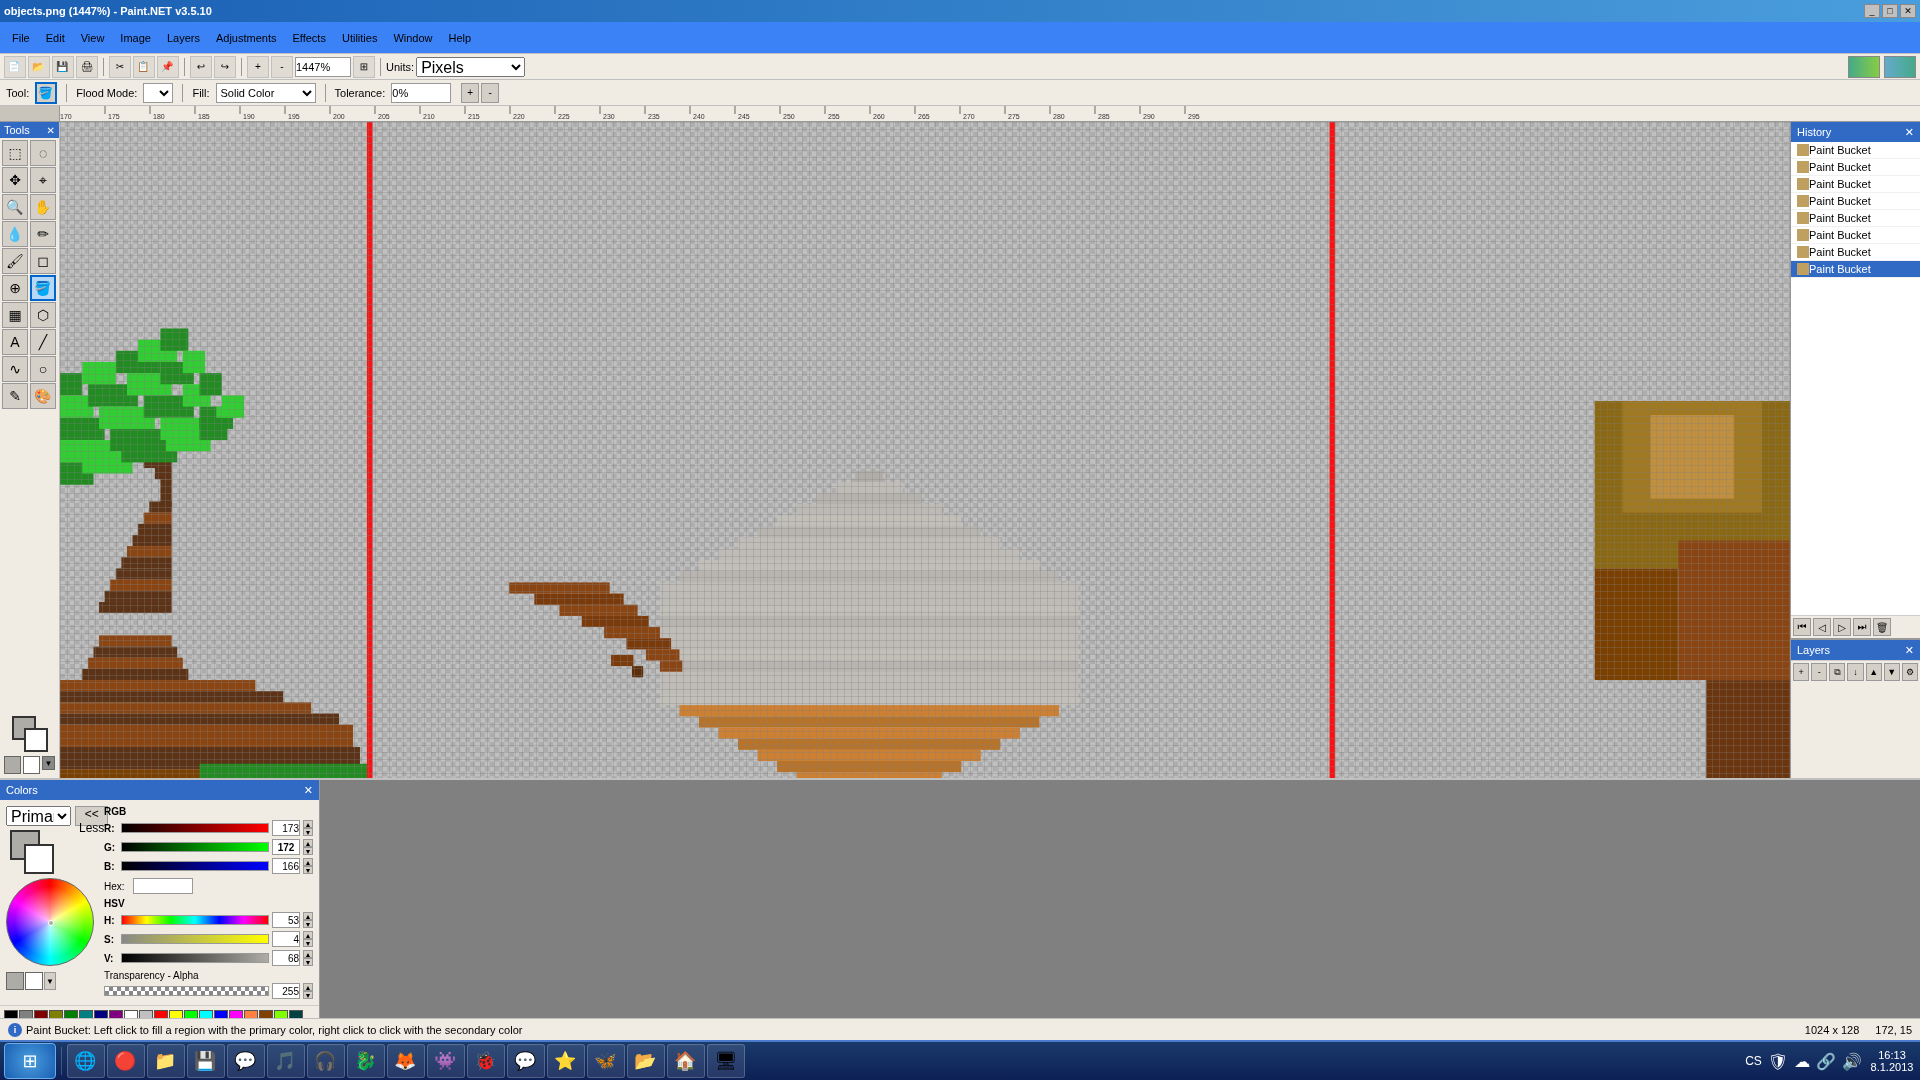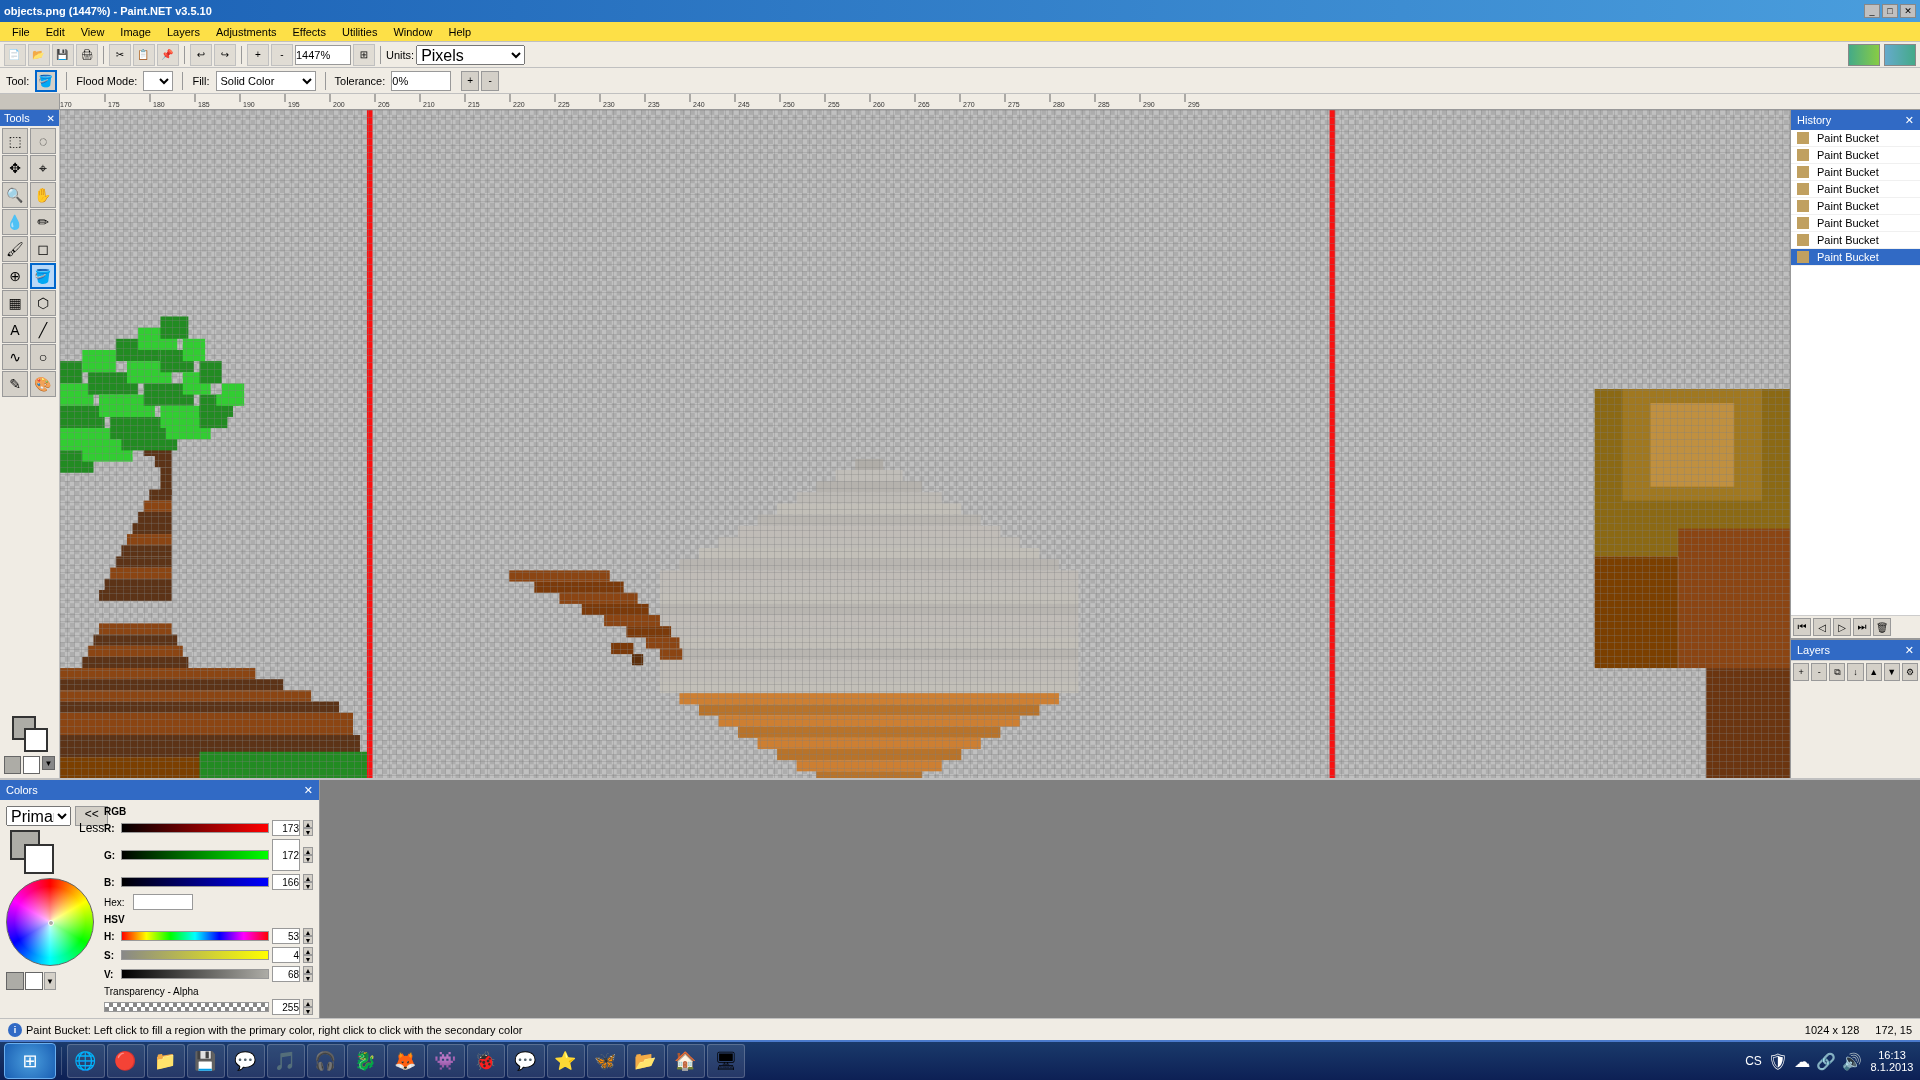--- a/index.html
+++ b/index.html
@@ -5,21 +5,21 @@
     * { margin: 0; padding: 0; box-sizing: border-box; }
     body { font-family: 'Segoe UI', Tahoma, sans-serif; font-size: 11px; background: #d4d0c8; overflow: hidden; width: 1920px; height: 1080px; }
     
     
     .title-bar { background: linear-gradient(to right, #1a5fb4, #4a9edd); height: 22px; display: flex; align-items: center; justify-content: space-between; padding: 0 4px; color: white; }
     .title-bar-title { font-size: 11px; font-weight: bold; }
     .title-bar-buttons { display: flex; gap: 2px; }
     .title-btn { width: 16px; height: 14px; background: #c0c0c0; border: 1px solid #888; font-size: 9px; cursor: pointer; display: flex; align-items: center; justify-content: center; color: black; }
     
     
-    .menu-bar { background: #fde047; height: 20px; display: flex; align-items: center; padding: 8px 4px; border-bottom: 1px solid #c0c0c0; }
+    .menu-bar { background: #3b82f6; height: 32px; display: flex; align-items: center; padding: 8px 4px; border-bottom: 1px solid #c0c0c0; }
     .menu-item { padding: 2px 8px; font-size: 11px; cursor: pointer; height: 100%; display: flex; align-items: center; }
     
     
     .toolbar { background: #f0ece4; height: 26px; display: flex; align-items: center; padding: 0 4px; border-bottom: 1px solid #c0c0c0; gap: 2px; }
     .toolbar-sep { width: 1px; height: 18px; background: #999; margin: 0 3px; }
     .toolbar-btn { width: 22px; height: 22px; background: #e0dcd4; border: 1px solid #c0c0c0; display: flex; align-items: center; justify-content: center; cursor: pointer; font-size: 10px; }
     
     
     .tool-options { background: #f0ece4; height: 26px; display: flex; align-items: center; padding: 0 6px; border-bottom: 1px solid #c0c0c0; gap: 6px; font-size: 11px; }
     .tool-options select, .tool-options input { height: 20px; border: 1px solid #999; background: white; font-size: 11px; }
@@ -27,21 +27,21 @@
     .tool-btn { width: 26px; height: 26px; background: #d4d0c8; border: 1px solid #999; display: flex; align-items: center; justify-content: center; cursor: pointer; font-size: 14px; }
     .tool-btn.active { background: #c0d8f0; border: 2px solid #0066cc; }
     
     
     .grid-overlay { position: absolute; top: 0; left: 0; right: 0; bottom: 0;
       background-image: 
         linear-gradient(to right, rgba(128,128,128,0.3) 1px, transparent 1px),
         linear-gradient(to bottom, rgba(128,128,128,0.3) 1px, transparent 1px);
       background-size: 7px 7px;
       pointer-events: none; z-index: 5; }
-    .history-item { padding: 2px 6px; font-size: 11px; display: flex; align-items: center; gap: 8px; cursor: pointer; border-bottom: 1px solid #f0f0f0; }
+    .history-item { padding: 2px 6px; font-size: 11px; display: flex; align-items: center; gap: 0; cursor: pointer; border-bottom: 1px solid #f0f0f0; }
     .history-item.selected { background: #316ac5; color: white; }
     .history-icon { width: 12px; height: 12px; background: #c0a060; display: inline-block; }
     .hist-btn { width: 18px; height: 18px; background: #d4d0c8; border: 1px solid #999; font-size: 10px; cursor: pointer; display: flex; align-items: center; justify-content: center; }
     .layer-item { display: flex; align-items: center; gap: 4px; padding: 3px; background: white; border: 1px solid #ccc; margin-bottom: 2px; cursor: pointer; }
     .layer-thumb { width: 24px; height: 18px; background: linear-gradient(45deg, #aaa 25%, transparent 25%), linear-gradient(-45deg, #aaa 25%, transparent 25%), linear-gradient(45deg, transparent 75%, #aaa 75%), linear-gradient(-45deg, transparent 75%, #aaa 75%); background-size: 6px 6px; background-position: 0 0, 0 3px, 3px -3px, -3px 0px; }
     .layer-name { font-size: 10px; flex: 1; }
     .layer-vis { width: 12px; height: 12px; background: white; border: 1px solid #999; display: flex; align-items: center; justify-content: center; font-size: 8px; }
     .layer-btn { width: 18px; height: 18px; background: #d4d0c8; border: 1px solid #999; font-size: 9px; cursor: pointer; display: flex; align-items: center; justify-content: center; }
     
     
@@ -503,21 +503,21 @@
             <div style="display:flex;flex-direction:column;">
               <div style="width:10px;height:8px;background:#d4d0c8;border:1px solid #999;font-size:7px;display:flex;align-items:center;justify-content:center;cursor:pointer;line-height:1;">▲</div>
               <div style="width:10px;height:8px;background:#d4d0c8;border:1px solid #999;font-size:7px;display:flex;align-items:center;justify-content:center;cursor:pointer;line-height:1;">▼</div>
             </div>
           </div>
           <div style="display:flex;align-items:center;margin-bottom:3px;gap:3px;">
             <span style="width:14px;font-size:10px;font-weight:bold;">G:</span>
             <div style="flex:1;height:10px;background:linear-gradient(to right,#000,#00ff00);border:1px solid #999;">
               <input type="range" min="0" max="255" value="172" style="width: 100%; height: 100%; margin: 0px; opacity: 0; cursor: pointer;">
             </div>
-            <input type="text" value="172" style="width: 28px; height: 32px; border: 1px solid rgb(153, 153, 153); font-size: 10px; text-align: right;">
+            <input type="text" value="172" style="width: 28px; height: 16px; border: 1px solid rgb(153, 153, 153); font-size: 10px; text-align: center; font-weight: bold;">
             <div style="display:flex;flex-direction:column;">
               <div style="width:10px;height:8px;background:#d4d0c8;border:1px solid #999;font-size:7px;display:flex;align-items:center;justify-content:center;cursor:pointer;">▲</div>
               <div style="width:10px;height:8px;background:#d4d0c8;border:1px solid #999;font-size:7px;display:flex;align-items:center;justify-content:center;cursor:pointer;">▼</div>
             </div>
           </div>
           <div style="display:flex;align-items:center;margin-bottom:4px;gap:3px;">
             <span style="width:14px;font-size:10px;font-weight:bold;">B:</span>
             <div style="flex:1;height:10px;background:linear-gradient(to right,#000,#0000ff);border:1px solid #999;">
               <input type="range" min="0" max="255" value="166" style="width: 100%; height: 100%; margin: 0px; opacity: 0; cursor: pointer;">
             </div>

